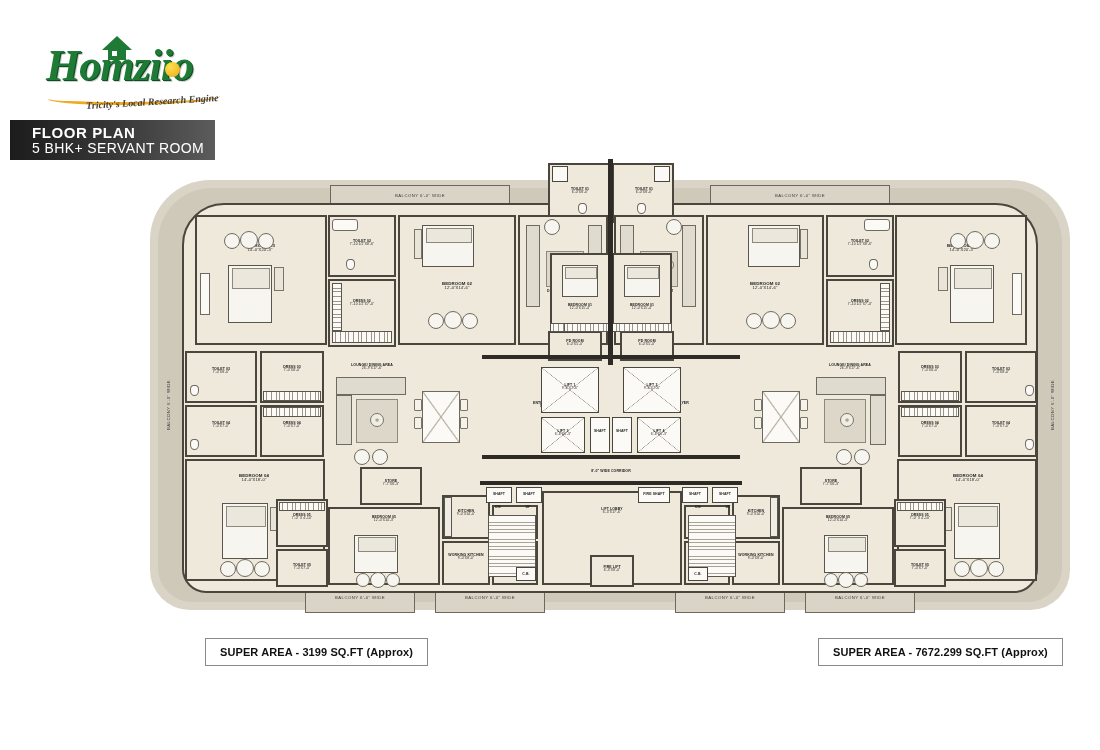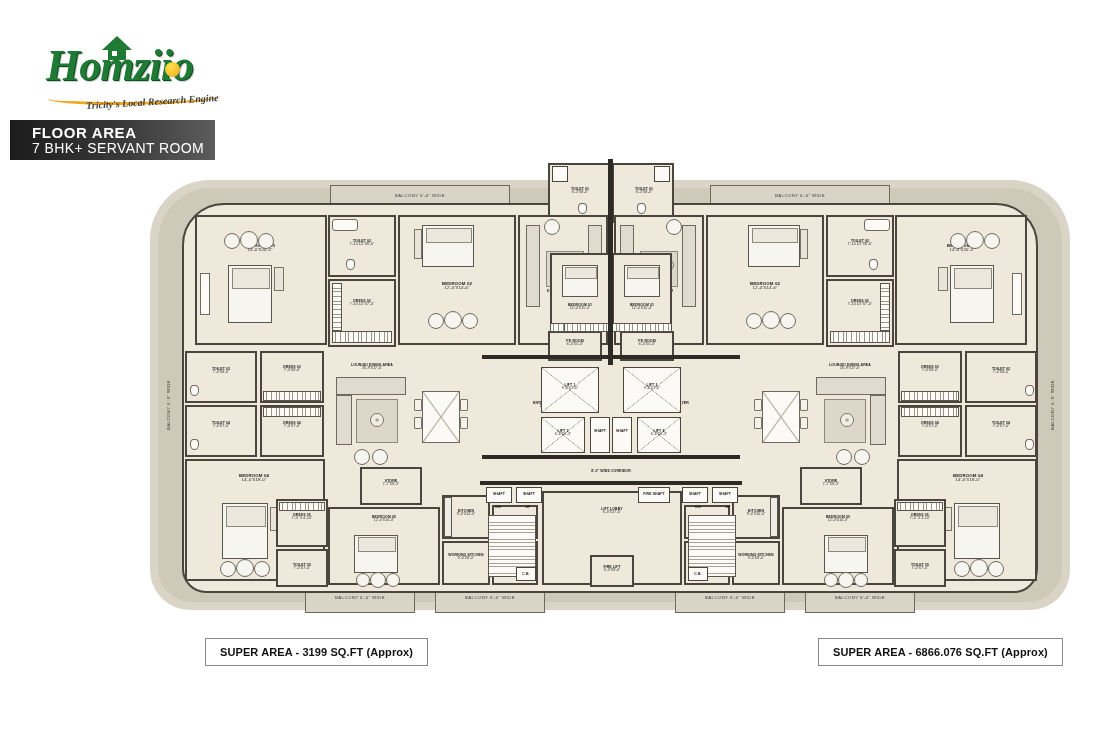--- a/index.html
+++ b/index.html
@@ -107,22 +107,22 @@
   <div class="logo-house"></div>
   <div class="logo-house-body"></div>
   <div class="logo-house-win"></div>
   <div class="logo-word">Homziio</div>
   <div class="logo-dot"></div>
   <div class="logo-swoosh"></div>
   <div class="logo-tag">Tricity's Local Research Engine</div>
 </div>
 
 <div id="titlebar">
-  <div class="l1">FLOOR AREA</div>
-  <div class="l2">7 BHK+ SERVANT ROOM</div>
+  <div class="l1">FLOOR PLAN</div>
+  <div class="l2">5 BHK+ SERVANT ROOM</div>
 </div>
 
 <div id="plan">
 
   <div class="slab">
     <div class="slab-inner"></div>
   </div>
 
   <div class="balc" style="left:180px;top:30px;width:180px;height:26px;"></div>
   <div class="balc-lb" style="left:270px;top:38px;">BALCONY 6'-0" WIDE</div>
@@ -478,13 +478,13 @@
   <div class="rm thin wht" style="left:538px;top:412px;width:20px;height:14px;"></div>
   <div class="lb s" style="left:548px;top:417px;">C.B.</div>
 
   <div class="wl" style="left:458px;top:4px;width:5px;height:206px;"></div>
   <div class="wl" style="left:332px;top:200px;width:258px;height:4px;"></div>
   <div class="wl" style="left:332px;top:300px;width:258px;height:4px;"></div>
   <div class="wl" style="left:330px;top:326px;width:262px;height:4px;"></div>
 </div>
 
 <div class="sabox" style="left:205px;top:638px;">SUPER AREA - 3199 SQ.FT (Approx)</div>
-<div class="sabox" style="left:818px;top:638px;">SUPER AREA - 6866.076 SQ.FT (Approx)</div>
+<div class="sabox" style="left:818px;top:638px;">SUPER AREA - 7672.299 SQ.FT (Approx)</div>
 
 </body></html>

